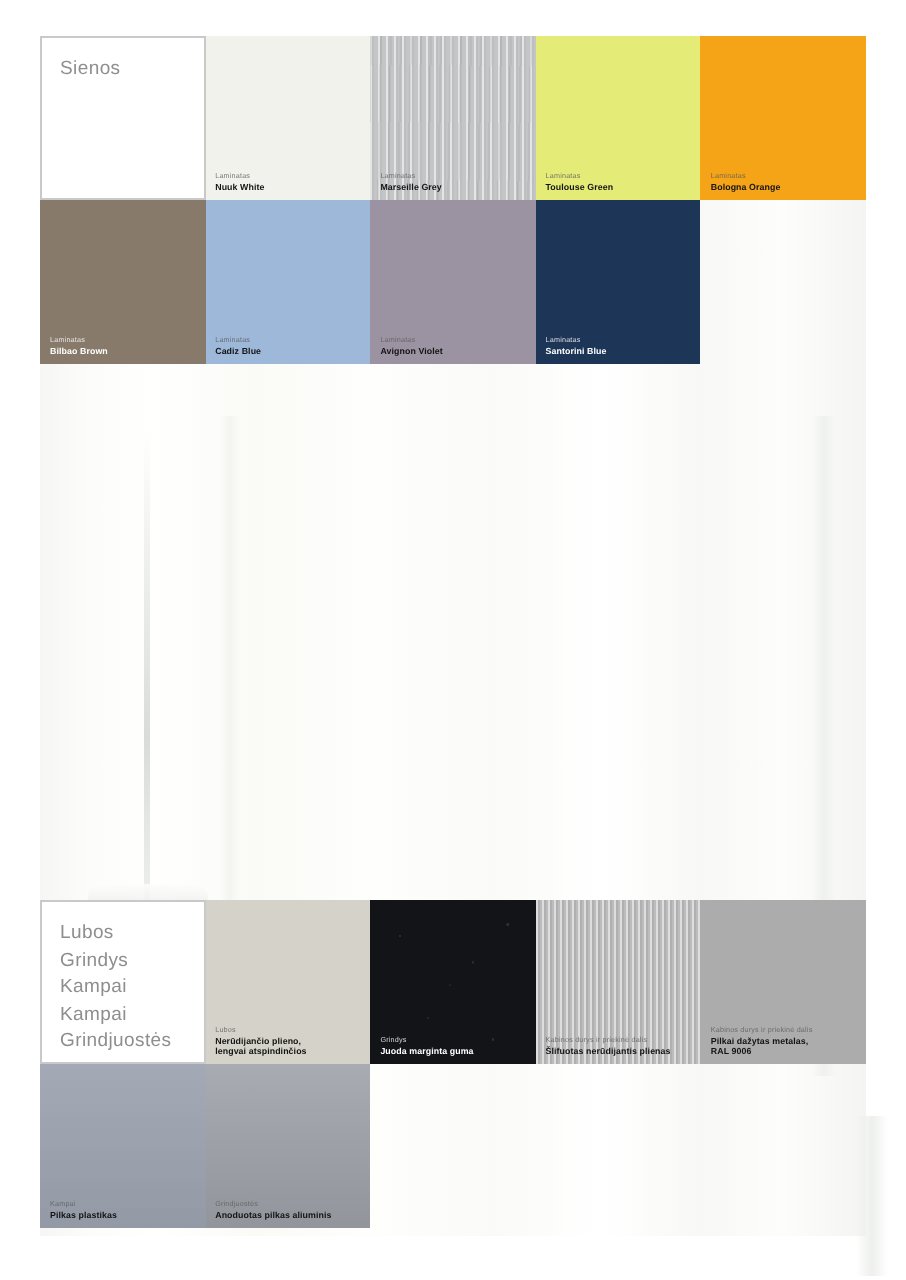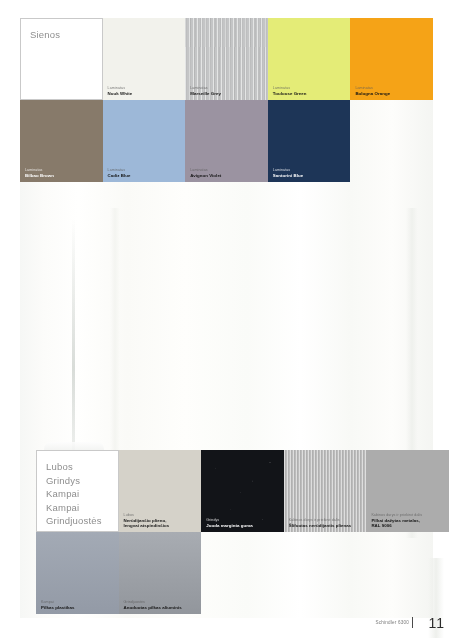--- a/index.html
+++ b/index.html
@@ -150,21 +150,21 @@
     <div class="cell dark" style="grid-row:2;grid-column:4;background:#1d3557;">
       <div class="caption">
         <span class="cat">Laminatas</span>
         <span class="nm">Santorini Blue</span>
       </div>
     </div>
 
     <div class="cell" style="grid-row:2;grid-column:5;background:transparent;"></div>
   </div>
 
-  <div class="grid" id="grid-lower" style="left:36px;top:450px;">
+  <div class="grid" id="grid-lower" style="left:20px;top:450px;">
 
     <div class="cell headbox" style="grid-row:1;grid-column:1;height:82px;">
       <span class="hl">Lubos</span>
       <span class="hl">Grindys</span>
       <span class="hl">Kampai</span>
       <span class="hl">Kampai</span>
       <span class="hl">Grindjuostės</span>
     </div>
 
     <div class="cell light" style="grid-row:1;grid-column:2;background:#d5d2c9;">
@@ -211,19 +211,14 @@
         <span class="cat">Grindjuostės</span>
         <span class="nm">Anoduotas pilkas aliuminis</span>
       </div>
     </div>
 
     <div class="cell" style="grid-row:2;grid-column:3;background:transparent;"></div>
     <div class="cell" style="grid-row:2;grid-column:4;background:transparent;"></div>
     <div class="cell" style="grid-row:2;grid-column:5;background:transparent;"></div>
   </div>
 
-  <div id="footer">
-    <span id="brand">Schindler 6300</span>
-    <span id="brand-rule"></span>
-    <span id="pageno">11</span>
-  </div>
 
 </div>
 
 </body></html>

